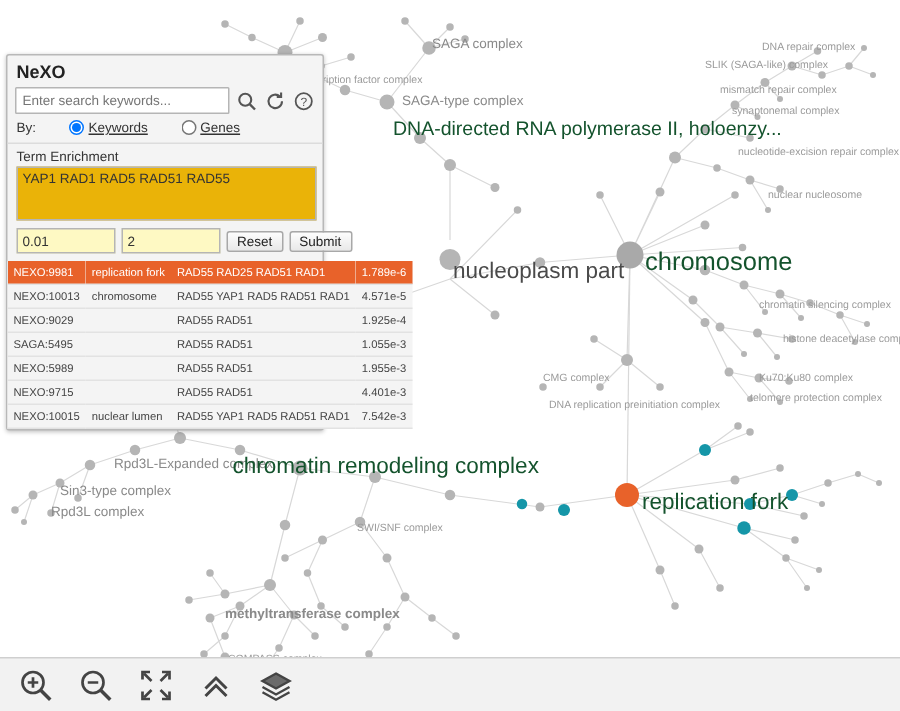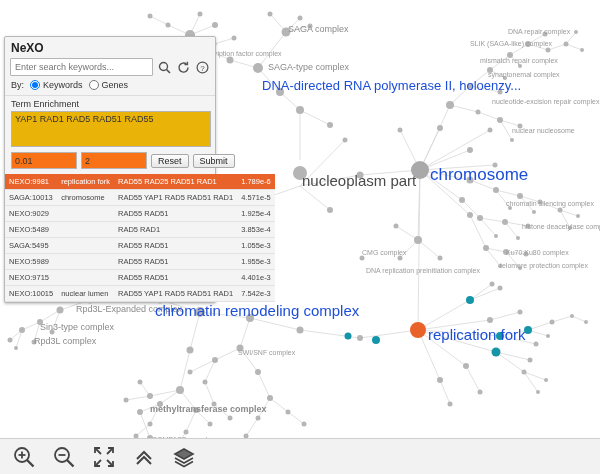--- a/index.html
+++ b/index.html
@@ -30,21 +30,21 @@
     position: absolute;
     white-space: nowrap;
     color: #5b5b5b;
     pointer-events: none;
   }
   .label-huge { font-size: 17px; color: #4a4a4a; }
   .label-big  { font-size: 15px; color: #4a4a4a; }
   .label-mid  { font-size: 13px; color: #555; }
   .label-sm   { font-size: 9px;  color: #8a8a8a; }
   .label-xs   { font-size: 7px;  color: #9b9b9b; }
-  .label-dark { color: #1d4ed8; }
+  .label-dark { color: #14532d; }
 
   
   #nexo-panel {
     position: absolute;
     left: 4px; top: 4px;
     width: 210px;
     background: #f4f4f4;
     border: 1px solid #b8b8b8;
     box-shadow: 0 1px 3px rgba(0,0,0,.25);
     border-radius: 2px;
@@ -83,23 +83,23 @@
     display: flex;
     align-items: center;
     justify-content: center;
   }
   .radio-row {
     display: flex;
     align-items: center;
     padding: 0 5px 5px 6px;
     font-size: 9px;
     color: #333;
-    gap: 6px;
-  }
-  .radio-item { display: flex; align-items: center; gap: 3px; }
+    gap: 22px;
+  }
+  .radio-item { display: flex; align-items: center; gap: 3px; text-decoration: underline; }
   .radio-item input { margin: 0; width: 10px; height: 10px; }
   .section-title {
     font-size: 9px;
     color: #333;
     padding: 3px 6px 2px 6px;
     border-top: 1px solid #dcdcdc;
   }
   #term-textarea {
     display: block;
     width: 192px;
@@ -117,21 +117,21 @@
     display: flex;
     align-items: center;
     gap: 4px;
     padding: 0 6px 5px 6px;
   }
   .param-input {
     width: 58px;
     height: 15px;
     font-size: 9px;
     border: 1px solid #b5b5b5;
-    background: #f97316;
+    background: #fef9c3;
     padding: 0 3px;
     font-family: "Liberation Sans", sans-serif;
     color: #333;
   }
   .small-btn {
     font-size: 9px;
     font-family: "Liberation Sans", sans-serif;
     padding: 1px 6px;
     border: 1px solid #a8a8a8;
     background: linear-gradient(#fdfdfd,#e8e8e8);
@@ -485,36 +485,30 @@
 
   <table id="results-table">
     <tbody>
       <tr class="selected">
         <td class="col-id">NEXO:9981</td>
         <td class="col-nm">replication fork</td>
         <td class="col-gn">RAD55 RAD25 RAD51 RAD1</td>
         <td class="col-pv">1.789e-6</td>
       </tr>
       <tr>
-        <td class="col-id">SAGA:10013</td>
+        <td class="col-id">NEXO:10013</td>
         <td class="col-nm">chromosome</td>
         <td class="col-gn">RAD55 YAP1 RAD5 RAD51 RAD1</td>
         <td class="col-pv">4.571e-5</td>
       </tr>
       <tr>
         <td class="col-id">NEXO:9029</td>
         <td class="col-nm"></td>
         <td class="col-gn">RAD55 RAD51</td>
         <td class="col-pv">1.925e-4</td>
-      </tr>
-      <tr>
-        <td class="col-id">NEXO:5489</td>
-        <td class="col-nm"></td>
-        <td class="col-gn">RAD5 RAD1</td>
-        <td class="col-pv">3.853e-4</td>
       </tr>
       <tr>
         <td class="col-id">SAGA:5495</td>
         <td class="col-nm"></td>
         <td class="col-gn">RAD55 RAD51</td>
         <td class="col-pv">1.055e-3</td>
       </tr>
       <tr>
         <td class="col-id">NEXO:5989</td>
         <td class="col-nm"></td>

